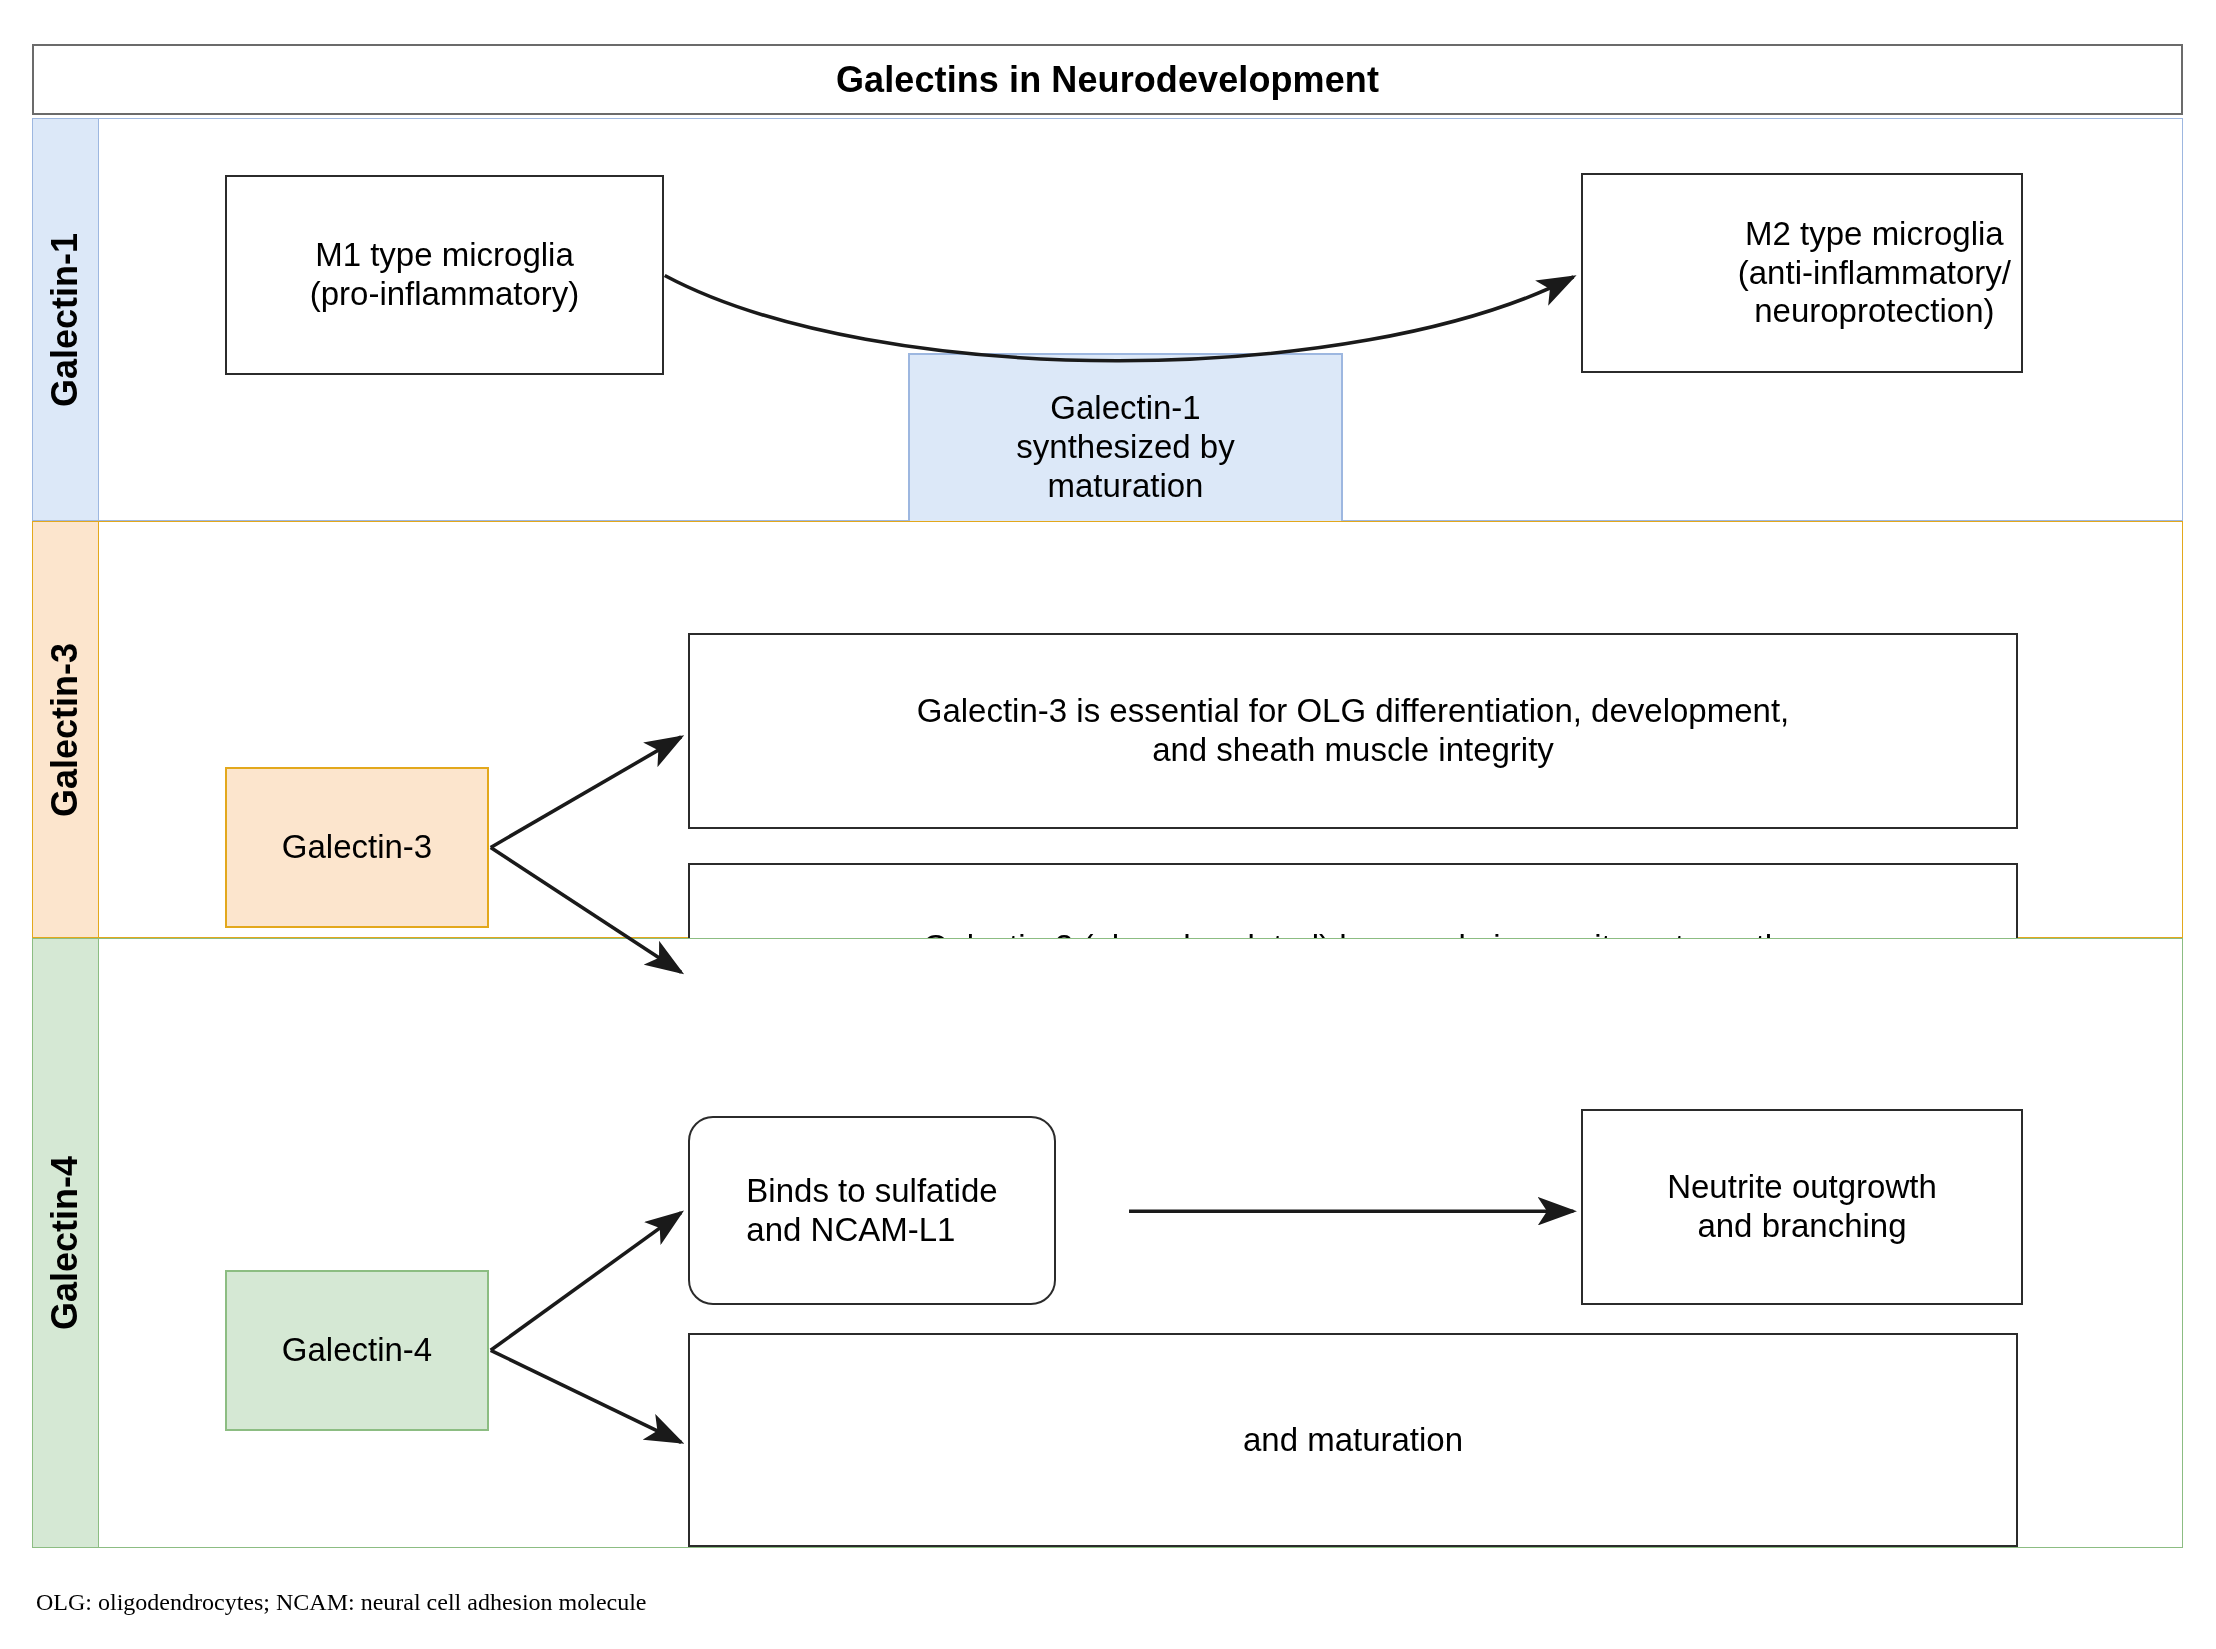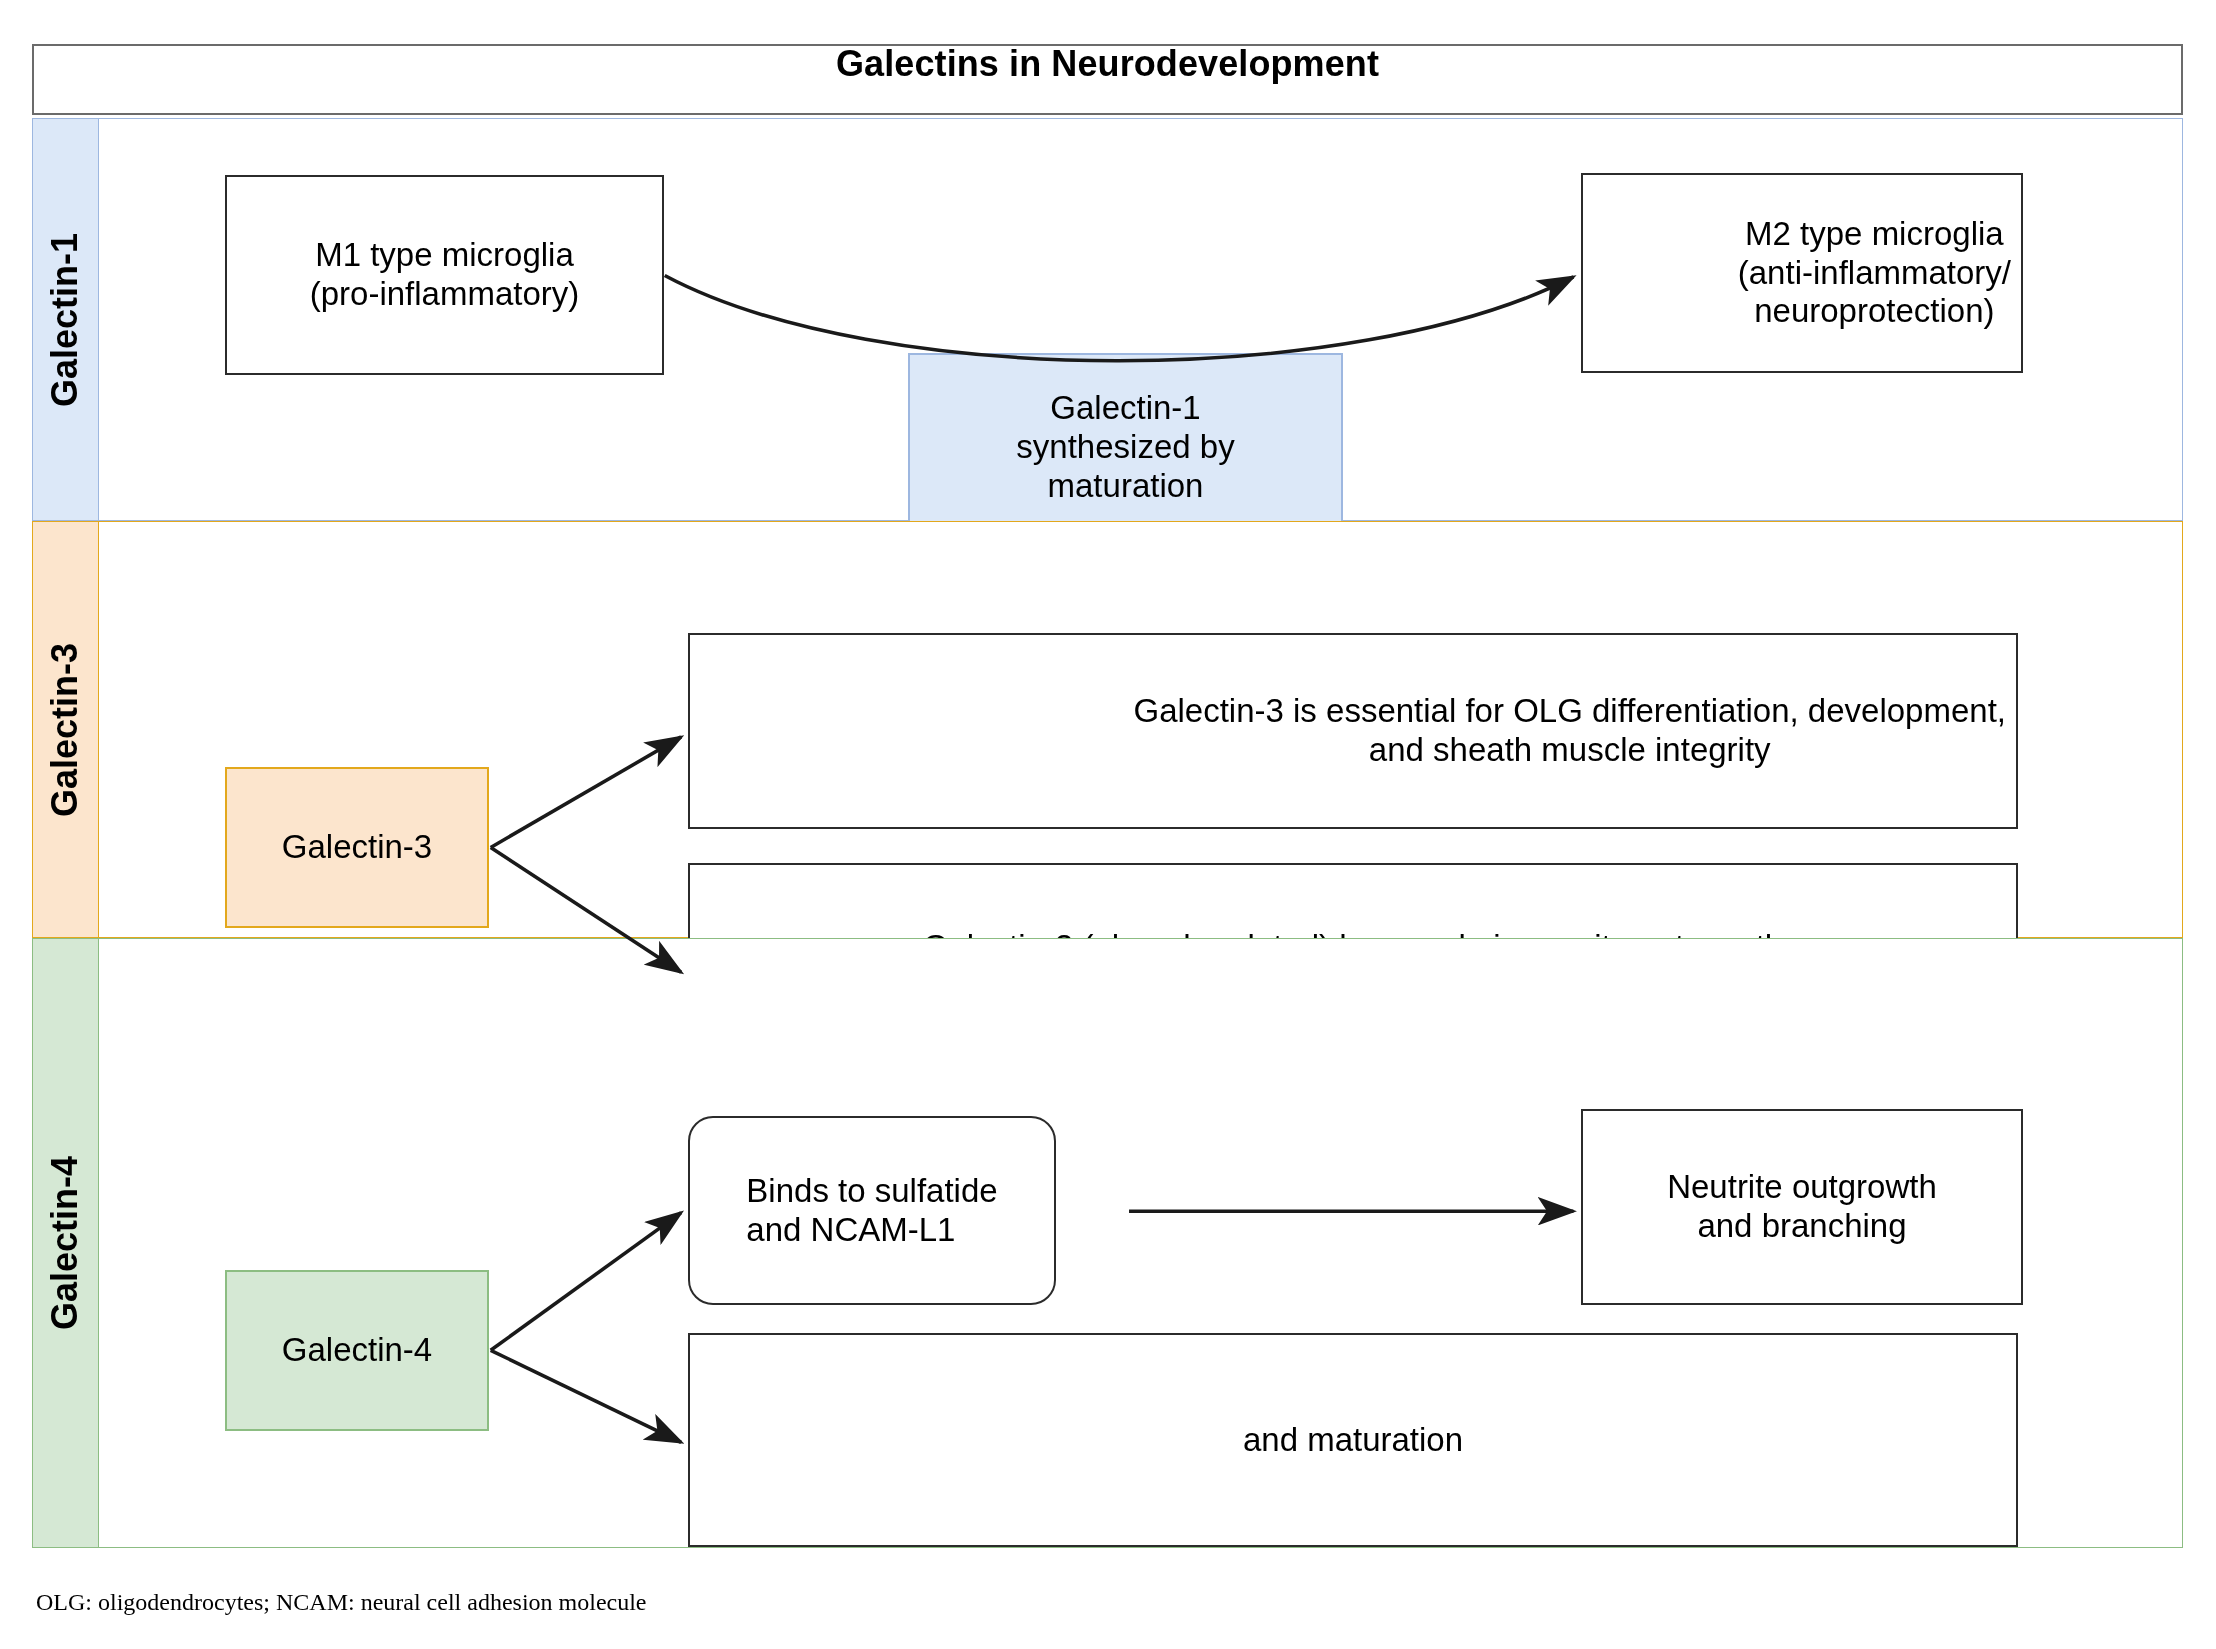--- a/index.html
+++ b/index.html
@@ -6,21 +6,21 @@
   body{
     width:2216px;height:1650px;position:relative;overflow:hidden;
     font-family:"Liberation Sans", sans-serif;color:#000;
   }
   #canvas{position:absolute;left:0;top:0;width:2216px;height:1650px;}
 
   
   .title-bar{
     position:absolute;left:32px;top:44px;width:2151px;height:71px;
     background:#ffffff;border:2.1px solid #6b6b6b;
-    display:flex;justify-content:center;
+    display:flex;align-items:center;justify-content:center;
     box-sizing:border-box;
   }
   .title-bar .title-text{
     font-size:36px;font-weight:bold;letter-spacing:0.1px;line-height:1;
   }
 
   
   .band{
     position:absolute;left:32px;width:2151px;box-sizing:border-box;
     background:#ffffff;
@@ -59,21 +59,21 @@
   #node-gal1-astro{
     left:908px;top:353px;width:435px;height:189px;
     background:#dce8f8;border:2.1px solid #9db7e0;
   }
 
   
   #node-gal3-chip{
     left:225px;top:767px;width:264px;height:161px;
     background:#fce5cd;border:2.1px solid #e3a81c;
   }
-  #node-gal3-a{left:688px;top:633px;width:1330px;height:196px;justify-content:flex-end;}
+  #node-gal3-a{left:688px;top:633px;width:1330px;height:196px;}
   #node-gal3-b{left:688px;top:863px;width:1330px;height:207px;}
 
   
   #node-gal4-chip{
     left:225px;top:1270px;width:264px;height:161px;
     background:#d5e8d4;border:2.1px solid #8cbd82;
   }
   #node-gal4-a{left:688px;top:1116px;width:368px;height:189px;border-radius:25px;}
   #node-gal4-b{left:1581px;top:1109px;width:442px;height:196px;}
   #node-gal4-c{left:688px;top:1333px;width:1330px;height:214px;}

